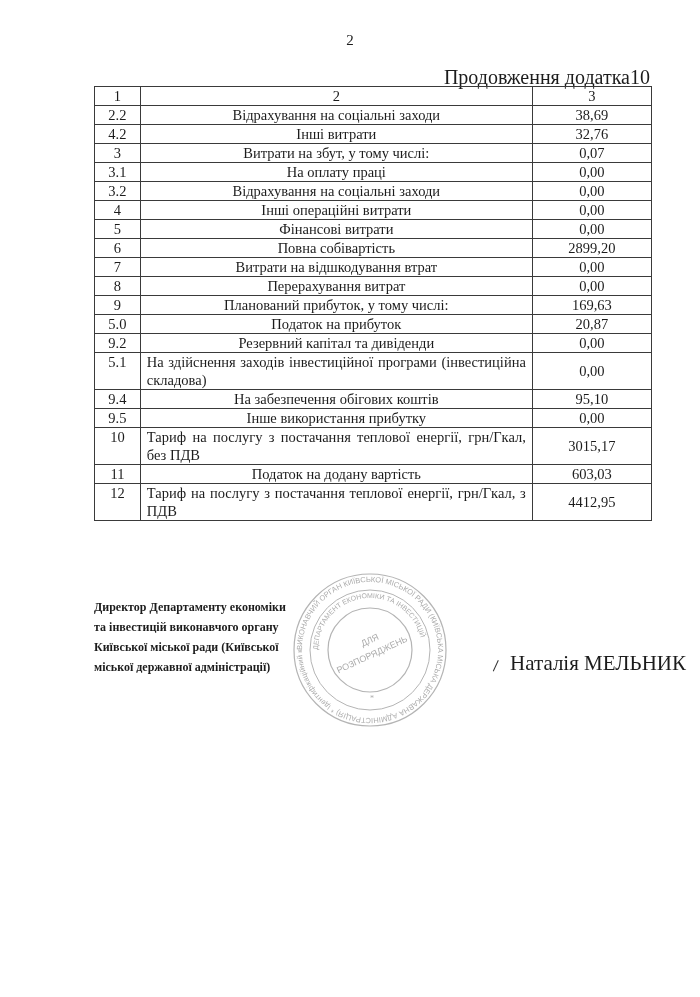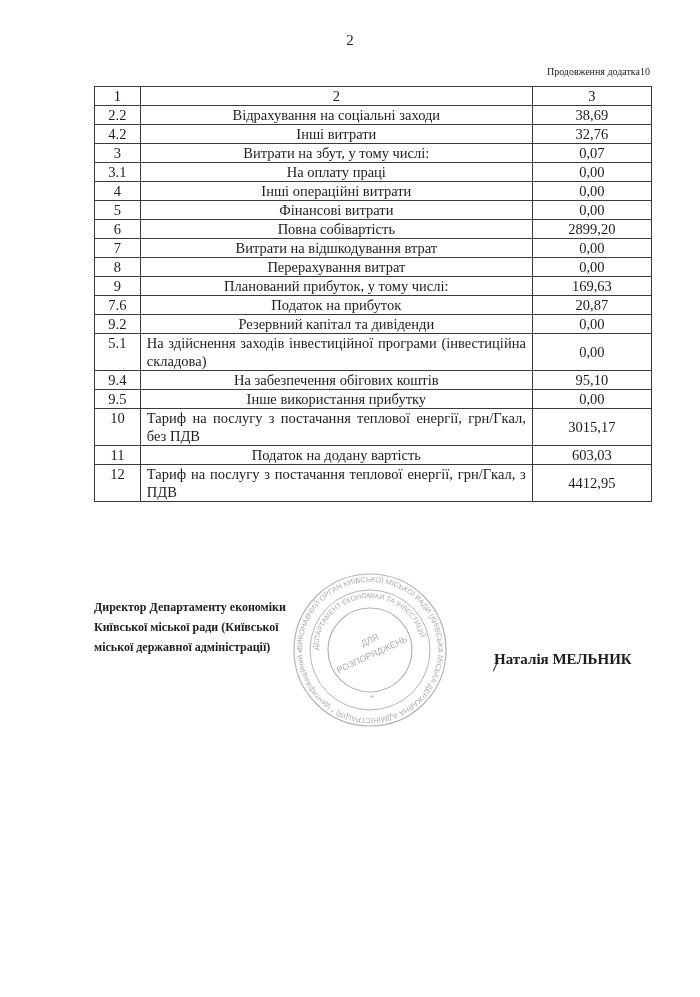--- a/index.html
+++ b/index.html
@@ -1,38 +1,38 @@
 <!DOCTYPE html>
 <html><head>
   <meta charset="utf-8">
   <style>
     html, body { margin: 0; padding: 0; }
     body {
       width: 700px; height: 997px; background: #ffffff; position: relative; overflow: hidden;
       font-family: "Liberation Serif", "DejaVu Serif", serif; color: #1c1c1c;
     }
     .page-num { position: absolute; left: 0; width: 700px; top: 32px; text-align: center; font-size: 15px; }
-    .continuation { position: absolute; right: 50px; top: 66px; font-size: 10px; }
+    .continuation { position: absolute; right: 50px; top: 66px; font-size: 20px; }
     table.cost-table {
       position: absolute; left: 94px; top: 86px; width: 558px;
       border-collapse: collapse; font-size: 14.5px; line-height: 18px;
     }
     table.cost-table td {
       border: 1px solid #3a3a3a; padding: 0 6px; vertical-align: middle; height: 18px;
     }
     table.cost-table td.c1 { width: 44px; text-align: center; vertical-align: top; padding: 0; }
     table.cost-table td.c2 { width: 372px; text-align: center; }
     table.cost-table td.c3 { width: 104px; text-align: center; }
     table.cost-table tr.head td { text-align: center; }
     table.cost-table td.c2.justify { text-align: justify; text-align-last: left; }
     .signature-block {
       position: absolute; left: 94px; top: 597px; font-weight: bold; font-size: 12px; line-height: 20px;
     }
     .signer-name {
-      position: absolute; left: 494px; top: 651px; font-weight: bold; font-size: 15px;
+      position: absolute; left: 510px; top: 651px; font-weight: normal; font-size: 21px;
     }
     .sig-mark { position: absolute; left: 495px; top: 661px; width: 6px; height: 12px; border-left: 1px solid #333; transform: rotate(25deg); }
     .stamp { position: absolute; left: 290px; top: 570px; width: 160px; height: 160px; opacity: 0.55; }
   </style>
 </head>
 <body>
 
 <div class="page-num">2</div>
 <div class="continuation">Продовження додатка10</div>
 
@@ -57,20 +57,25 @@
         <td class="c1">3</td>
         <td class="c2">Витрати на збут, у тому числі:</td>
         <td class="c3">0,07</td>
       </tr>
       <tr>
         <td class="c1">3.1</td>
         <td class="c2">На оплату праці</td>
         <td class="c3">0,00</td>
       </tr>
       <tr>
+        <td class="c1">3.2</td>
+        <td class="c2">Відрахування на соціальні заходи</td>
+        <td class="c3">0,00</td>
+      </tr>
+      <tr>
         <td class="c1">4</td>
         <td class="c2">Інші операційні витрати</td>
         <td class="c3">0,00</td>
       </tr>
       <tr>
         <td class="c1">5</td>
         <td class="c2">Фінансові витрати</td>
         <td class="c3">0,00</td>
       </tr>
       <tr>
@@ -87,21 +92,21 @@
         <td class="c1">8</td>
         <td class="c2">Перерахування витрат</td>
         <td class="c3">0,00</td>
       </tr>
       <tr>
         <td class="c1">9</td>
         <td class="c2">Планований прибуток, у тому числі:</td>
         <td class="c3">169,63</td>
       </tr>
       <tr>
-        <td class="c1">7.6</td>
+        <td class="c1">5.0</td>
         <td class="c2">Податок на прибуток</td>
         <td class="c3">20,87</td>
       </tr>
       <tr>
         <td class="c1">9.2</td>
         <td class="c2">Резервний капітал та дивіденди</td>
         <td class="c3">0,00</td>
       </tr>
       <tr>
         <td class="c1">5.1</td>
@@ -131,20 +136,21 @@
       <tr>
         <td class="c1">12</td>
         <td class="c2 justify">Тариф на послугу з постачання теплової енергії, грн/Гкал, з ПДВ</td>
         <td class="c3">4412,95</td>
       </tr>
     </tbody>
 </table>
 
 <div class="signature-block">
   <div>Директор Департаменту економіки</div>
+  <div>та інвестицій виконавчого органу</div>
   <div>Київської міської ради (Київської</div>
   <div>міської державної адміністрації)</div>
 </div>
 
 <svg class="stamp" viewBox="0 0 160 160" xmlns="http://www.w3.org/2000/svg">
   <defs>
     <path id="outerArc" d="M80,80 m-68,0 a68,68 0 1,1 136,0 a68,68 0 1,1 -136,0"></path>
     <path id="innerArc" d="M80,80 m-52,0 a52,52 0 1,1 104,0 a52,52 0 1,1 -104,0"></path>
   </defs>
   <circle cx="80" cy="80" r="76" fill="none" stroke="#777" stroke-width="1.2"></circle>

